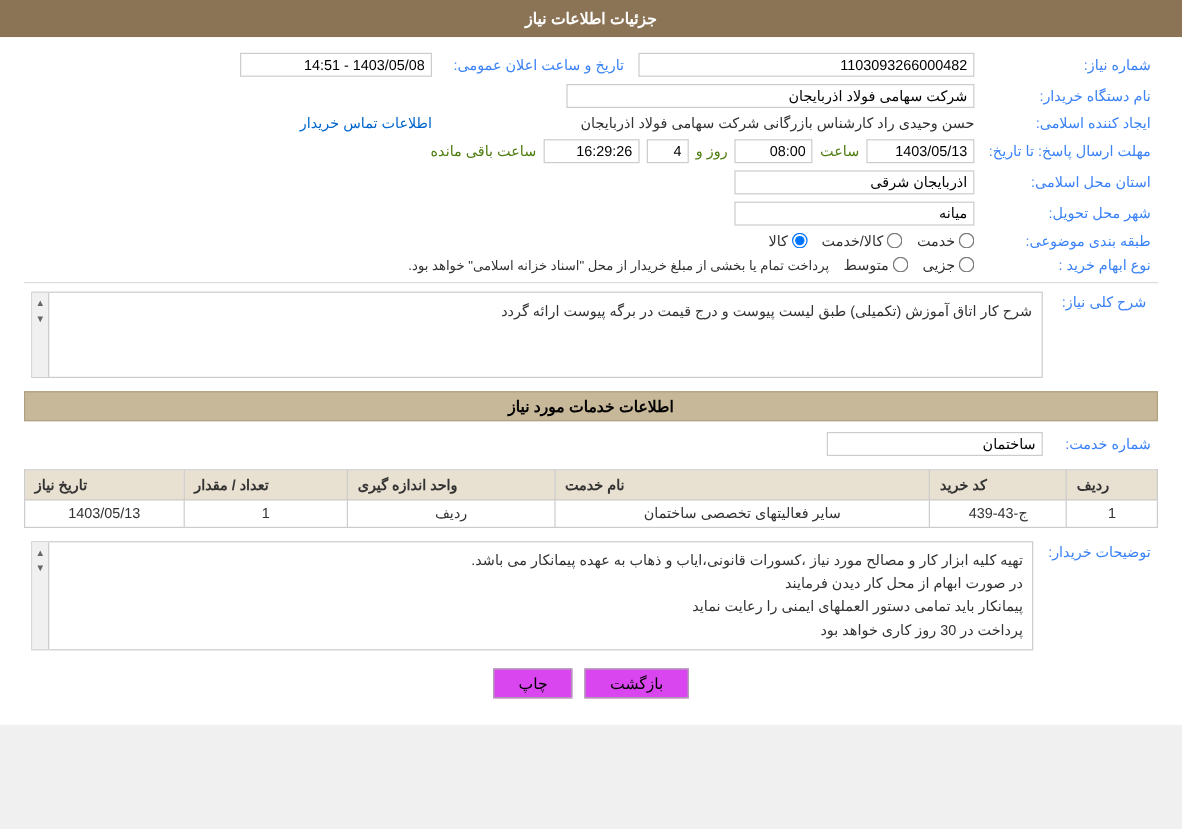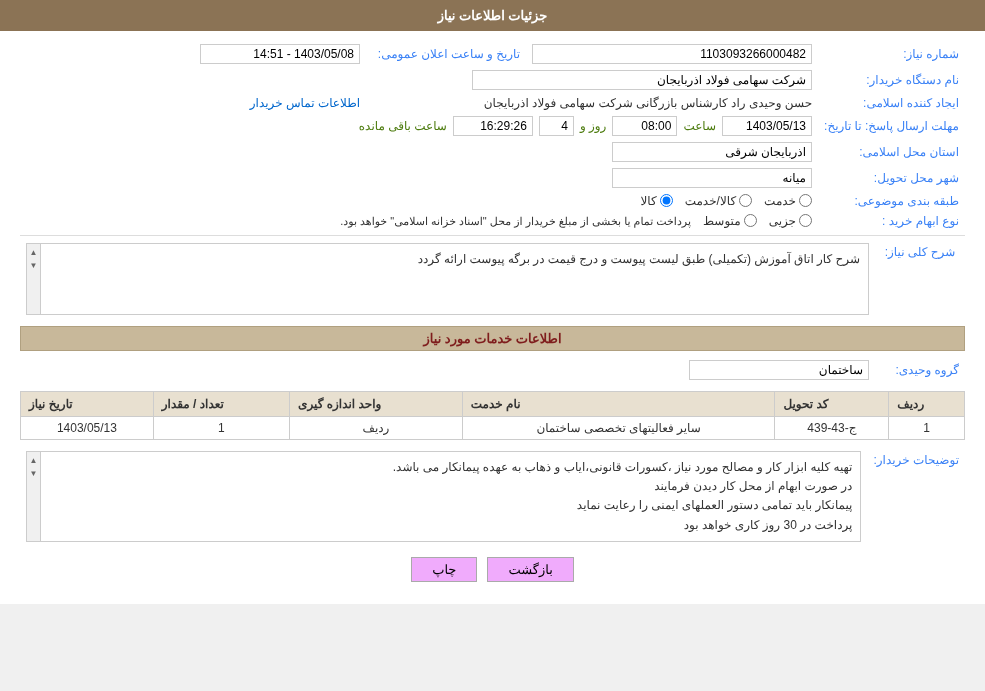--- a/index.html
+++ b/index.html
@@ -22,21 +22,21 @@
       padding: 8px 15px;
       font-size: 13px;
       font-weight: bold;
     }
     .content-area {
       padding: 10px 20px;
       background: #fff;
     }
     .section-header {
       background: #c8b89a;
-      color: #7f1d1d;
+      color: #000000;
       text-align: center;
       padding: 4px 8px;
       font-size: 13px;
       font-weight: bold;
       margin: 8px 0 6px 0;
       border: 1px solid #b0a080;
     }
     .info-table {
       width: 100%;
       border-collapse: collapse;
@@ -141,21 +141,21 @@
       justify-content: center;
       gap: 10px;
       margin: 12px 0;
     }
     .btn {
       padding: 4px 20px;
       font-size: 13px;
       font-family: Tahoma, Arial, sans-serif;
       cursor: pointer;
       border: 1px solid #aaa;
-      background: #f0abfc;
+      background: #d946ef;
     }
     .watermark-area {
       position: relative;
     }
     .divider-line {
       border: none;
       border-top: 1px solid #ddd;
       margin: 4px 0;
     }
     .inline-label {
@@ -299,33 +299,33 @@
         </tr>
       </tbody>
         </table>
     </div>
 
     <div class="section-header">اطلاعات خدمات مورد نیاز</div>
 
     <table class="info-table">
       <tbody>
           <tr>
-        <td class="label-cell" style="width:90px;">گروه وحیدی:</td>
+        <td class="label-cell" style="width:90px;">شماره خدمت:</td>
         <td class="value-cell">
           <input class="input-box" type="text" style="width: 180px;" readonly="" value="ساختمان">
         </td>
       </tr>
     </tbody>
       </table>
 
     <table class="services-table">
       <thead>
         <tr>
           <th>ردیف</th>
-          <th>کد تحویل</th>
+          <th>کد خرید</th>
           <th>نام خدمت</th>
           <th>واحد اندازه گیری</th>
           <th>تعداد / مقدار</th>
           <th>تاریخ نیاز</th>
         </tr>
       </thead>
       <tbody>
         <tr>
           <td>1</td>
           <td>ج-43-439</td>

